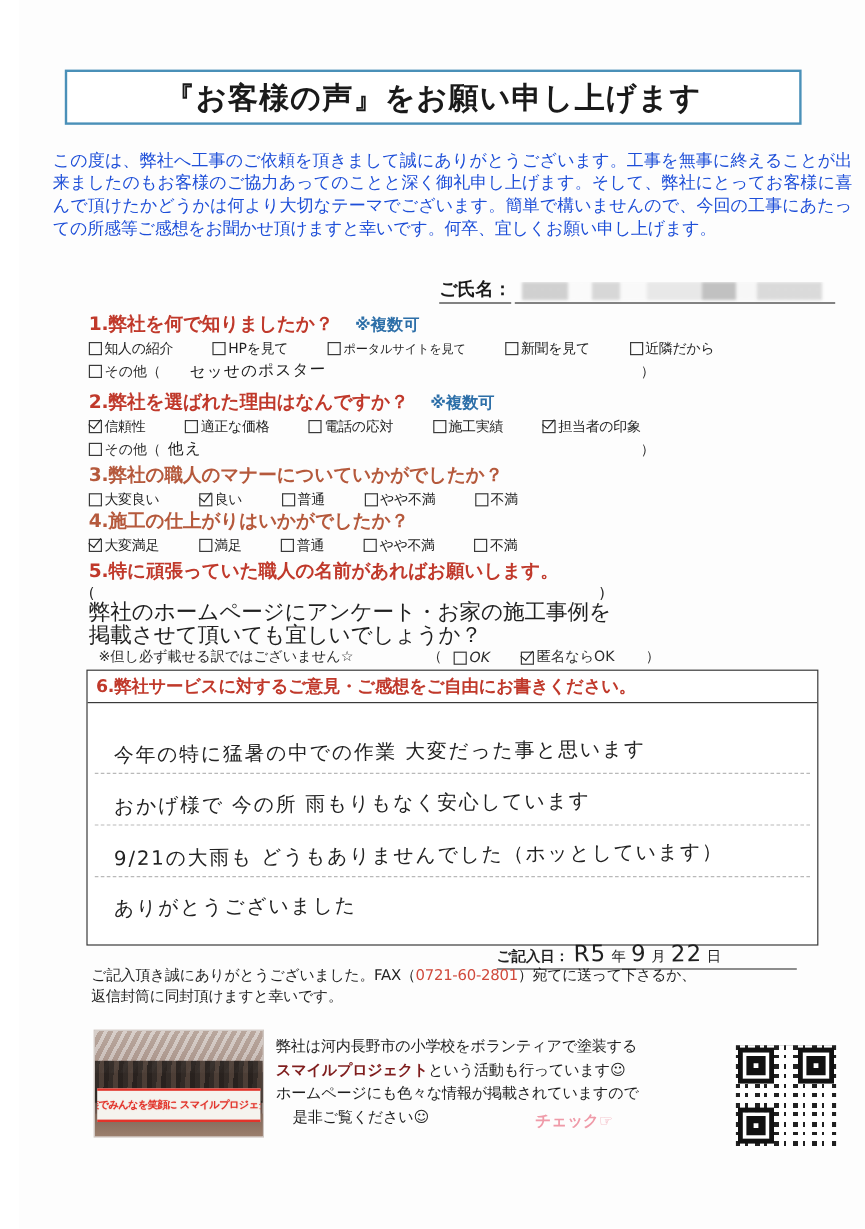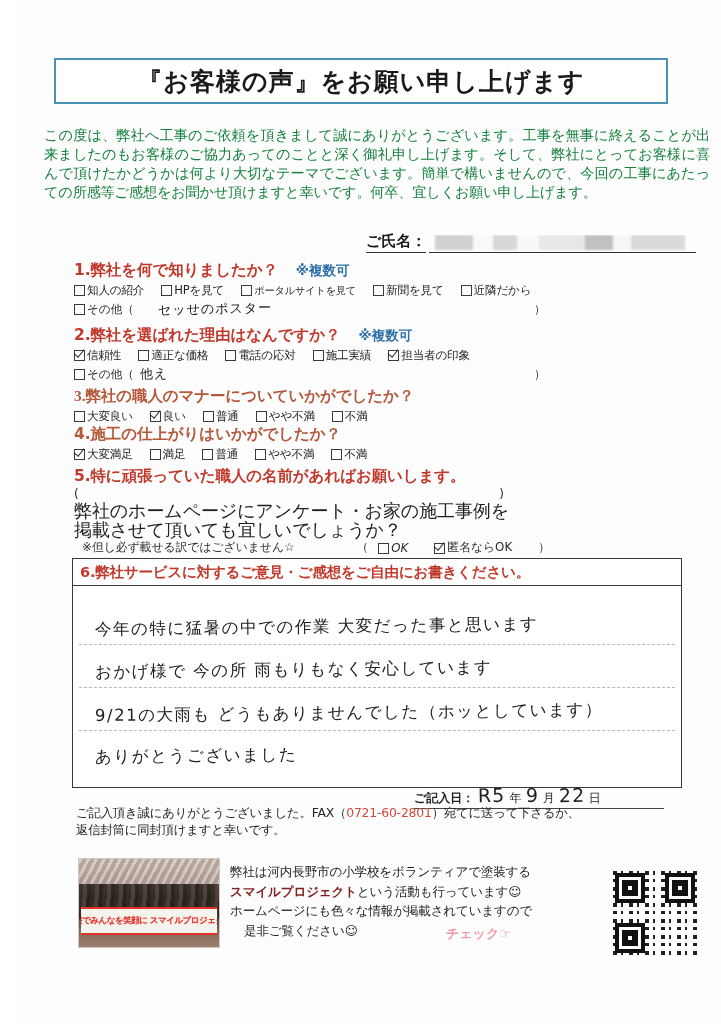--- a/index.html
+++ b/index.html
@@ -44,24 +44,24 @@
     color: #1a1a1a;
     white-space: nowrap;
   }
 
   
   .intro {
     position: absolute;
     left: 28px;
     top: 126px;
     width: 666px;
-    font-family: Liberation Serif, serif;
+    font-family: Liberation Mono, monospace;
     font-size: 14.2px;
     line-height: 19px;
-    color: #15803d;
+    color: #1d4ed8;
     letter-spacing: -0.2px;
     text-align: justify;
   }
 
   
   .name-row {
     position: absolute;
     left: 350px;
     top: 232px;
     display: flex;
@@ -120,20 +120,21 @@
     white-space: nowrap;
   }
   .opts {
     margin-top: 2px;
     font-size: 11.6px;
     color: #1f1f1f;
     display: flex;
     flex-wrap: wrap;
     align-items: center;
     letter-spacing: -0.2px;
+    gap: 16px;
   }
   .opt {
     display: inline-flex;
     align-items: center;
     margin-right: 17px;
     white-space: nowrap;
   }
   .cb {
     display: inline-block;
     width: 9px; height: 9px;
@@ -450,21 +451,21 @@
     <div class="other-row">
       <span class="cb"></span>
       <span>その他（</span>
       <span class="other-blank">
         <span class="hand hand-sm" style="margin-left:6px;">他え</span>
       </span>
       <span>）</span>
     </div>
   </div>
 
-  <div class="q-block" style="top:386px;font-family:Liberation Serif, serif;">
+  <div class="q-block" style="top:386px;">
     <span class="q-title brown">3.弊社の職人のマナーについていかがでしたか？</span>
     <div class="opts">
       <span class="opt">
           <span class="cb"></span>
           <span>大変良い</span>
         </span>
       <span class="opt">
           <span class="cb checked"></span>
           <span>良い</span>
         </span>

